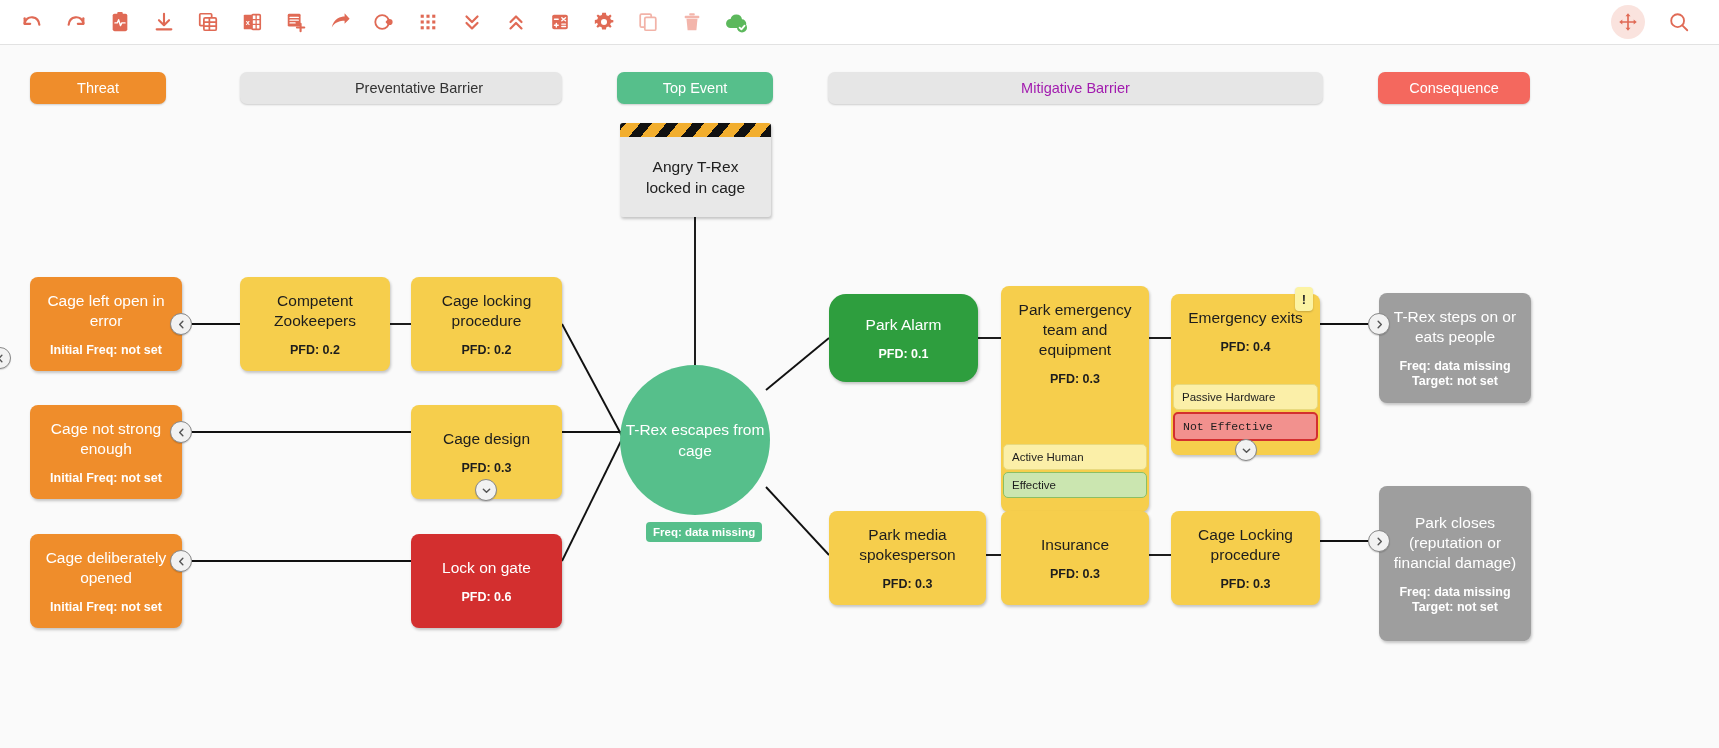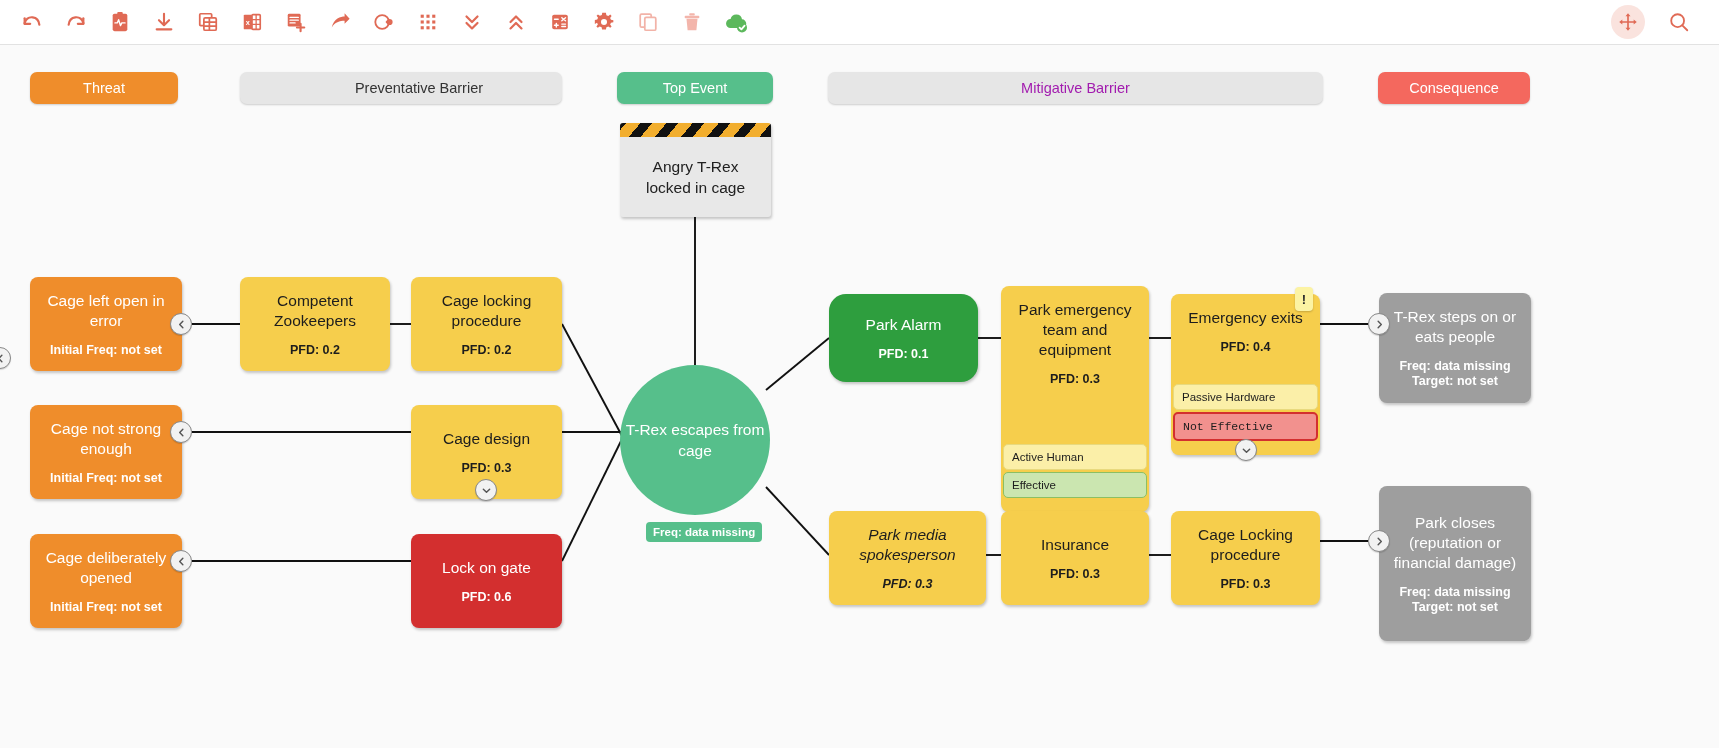--- a/index.html
+++ b/index.html
@@ -355,21 +355,21 @@
 
       <line x1="766" y1="442" x2="829" y2="510"></line>
       <line x1="978" y1="510" x2="1001" y2="510"></line>
       <line x1="1149" y1="510" x2="1171" y2="510"></line>
       <line x1="1320" y1="496" x2="1368" y2="496"></line>
 
       <line x1="0" y1="313" x2="10" y2="313"></line>
     </g>
   </svg>
 
-  <div class="banner threat" style="left:30px; top:27px; width:148px;">
+  <div class="banner threat" style="left:30px; top:27px; width:136px;">
     <span>Threat</span>
   </div>
   <div class="banner prevent" style="left:240px; top:27px; width:322px;padding-left:36px;">
     <span>Preventative Barrier</span>
   </div>
   <div class="banner topevent" style="left:617px; top:27px; width:156px;">
     <span>Top Event</span>
   </div>
   <div class="banner mitigate" style="left:828px; top:27px; width:495px;">
     <span>Mitigative Barrier</span>
@@ -475,21 +475,21 @@
   </div>
   <div class="warn-badge" style="left:1295px; top:242px;">
     <span>!</span>
   </div>
   <div class="handle" style="left:1235px; top:394px;">
     <svg width="9" height="9" viewBox="0 0 10 10" fill="none" stroke="#555" stroke-width="1.6" stroke-linecap="round" stroke-linejoin="round">
         <path d="M1.5 3.5 L5 7 L8.5 3.5"></path>
       </svg>
   </div>
 
-  <div class="node barrier" style="left:829px; top:466px; width:157px; height:94px;font-style:italic;">
+  <div class="node barrier" style="left:829px; top:466px; width:157px; height:94px;">
     <div class="title">Park media spokesperson</div>
     <div class="sub">PFD: 0.3</div>
   </div>
 
   <div class="node barrier" style="left:1001px; top:466px; width:148px; height:94px;">
     <div class="title">Insurance</div>
     <div class="sub">PFD: 0.3</div>
   </div>
 
   <div class="node barrier" style="left:1171px; top:466px; width:149px; height:94px;">

